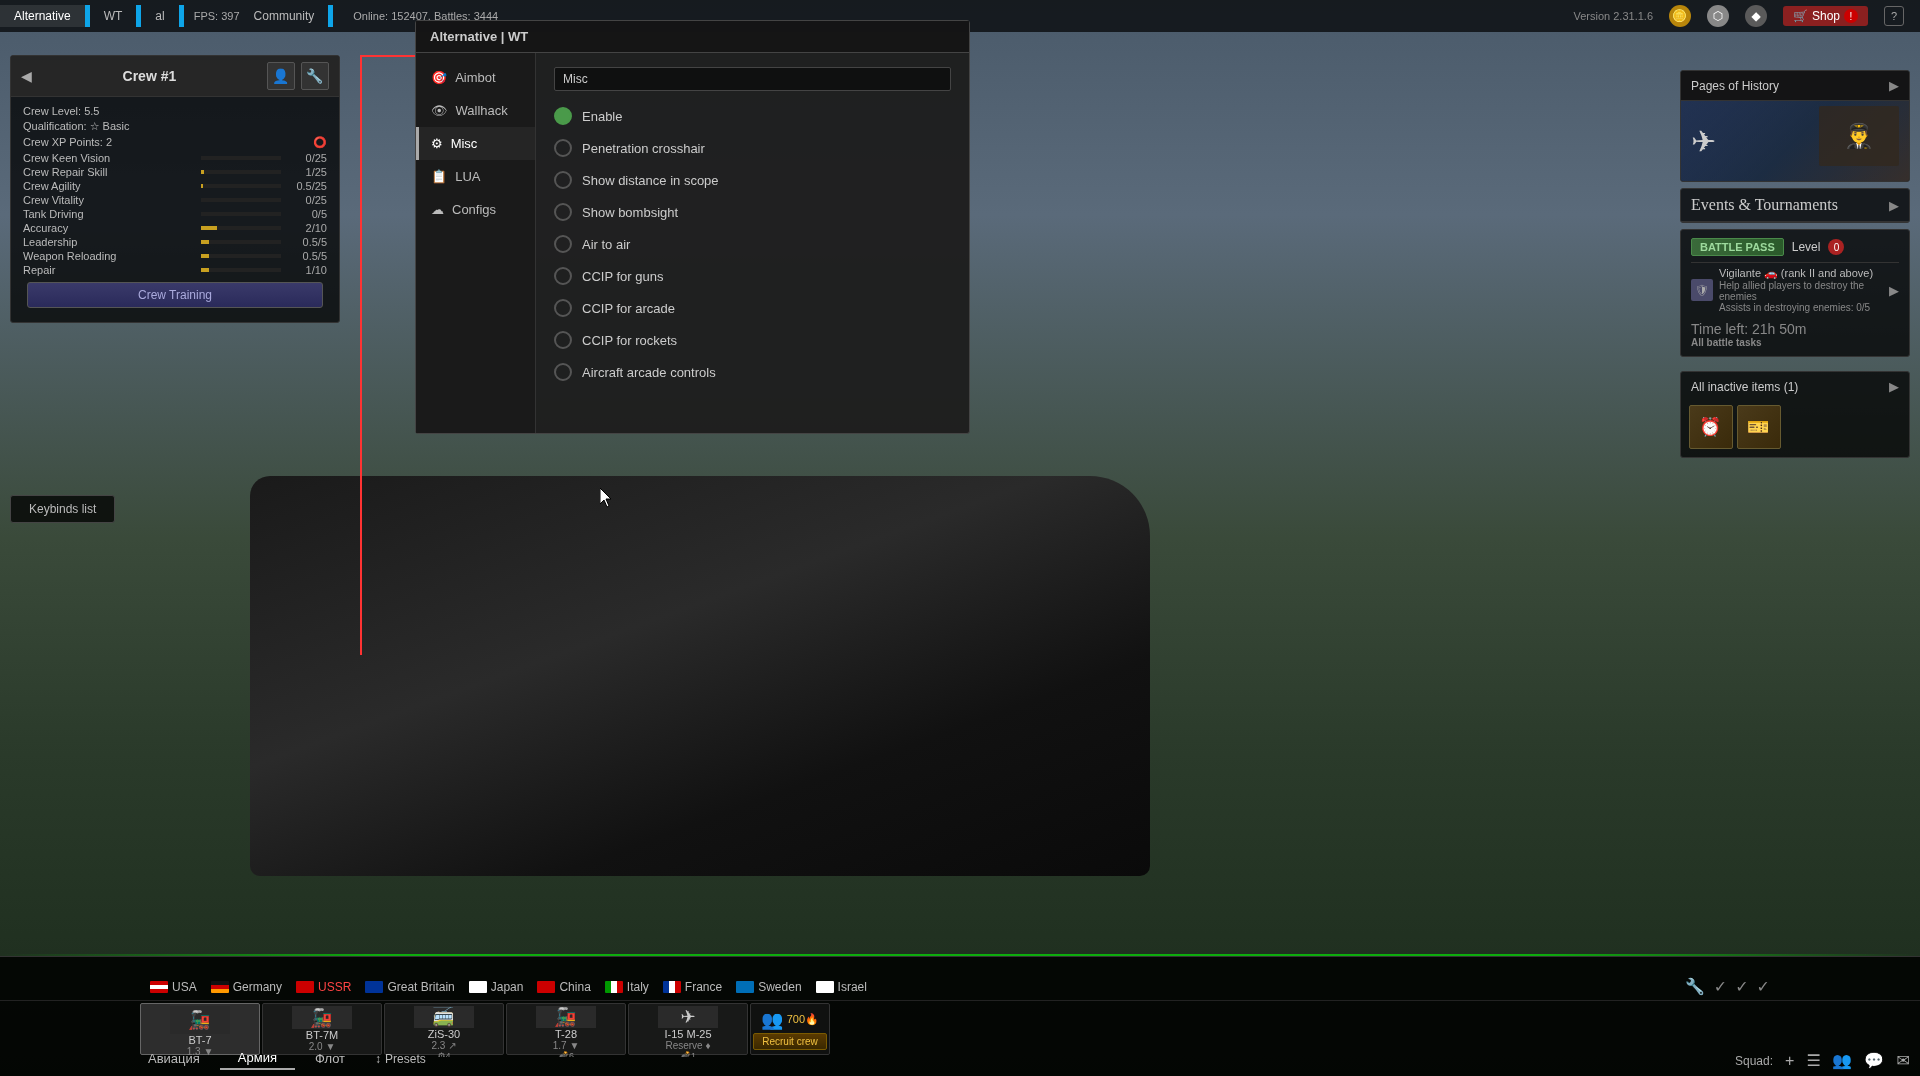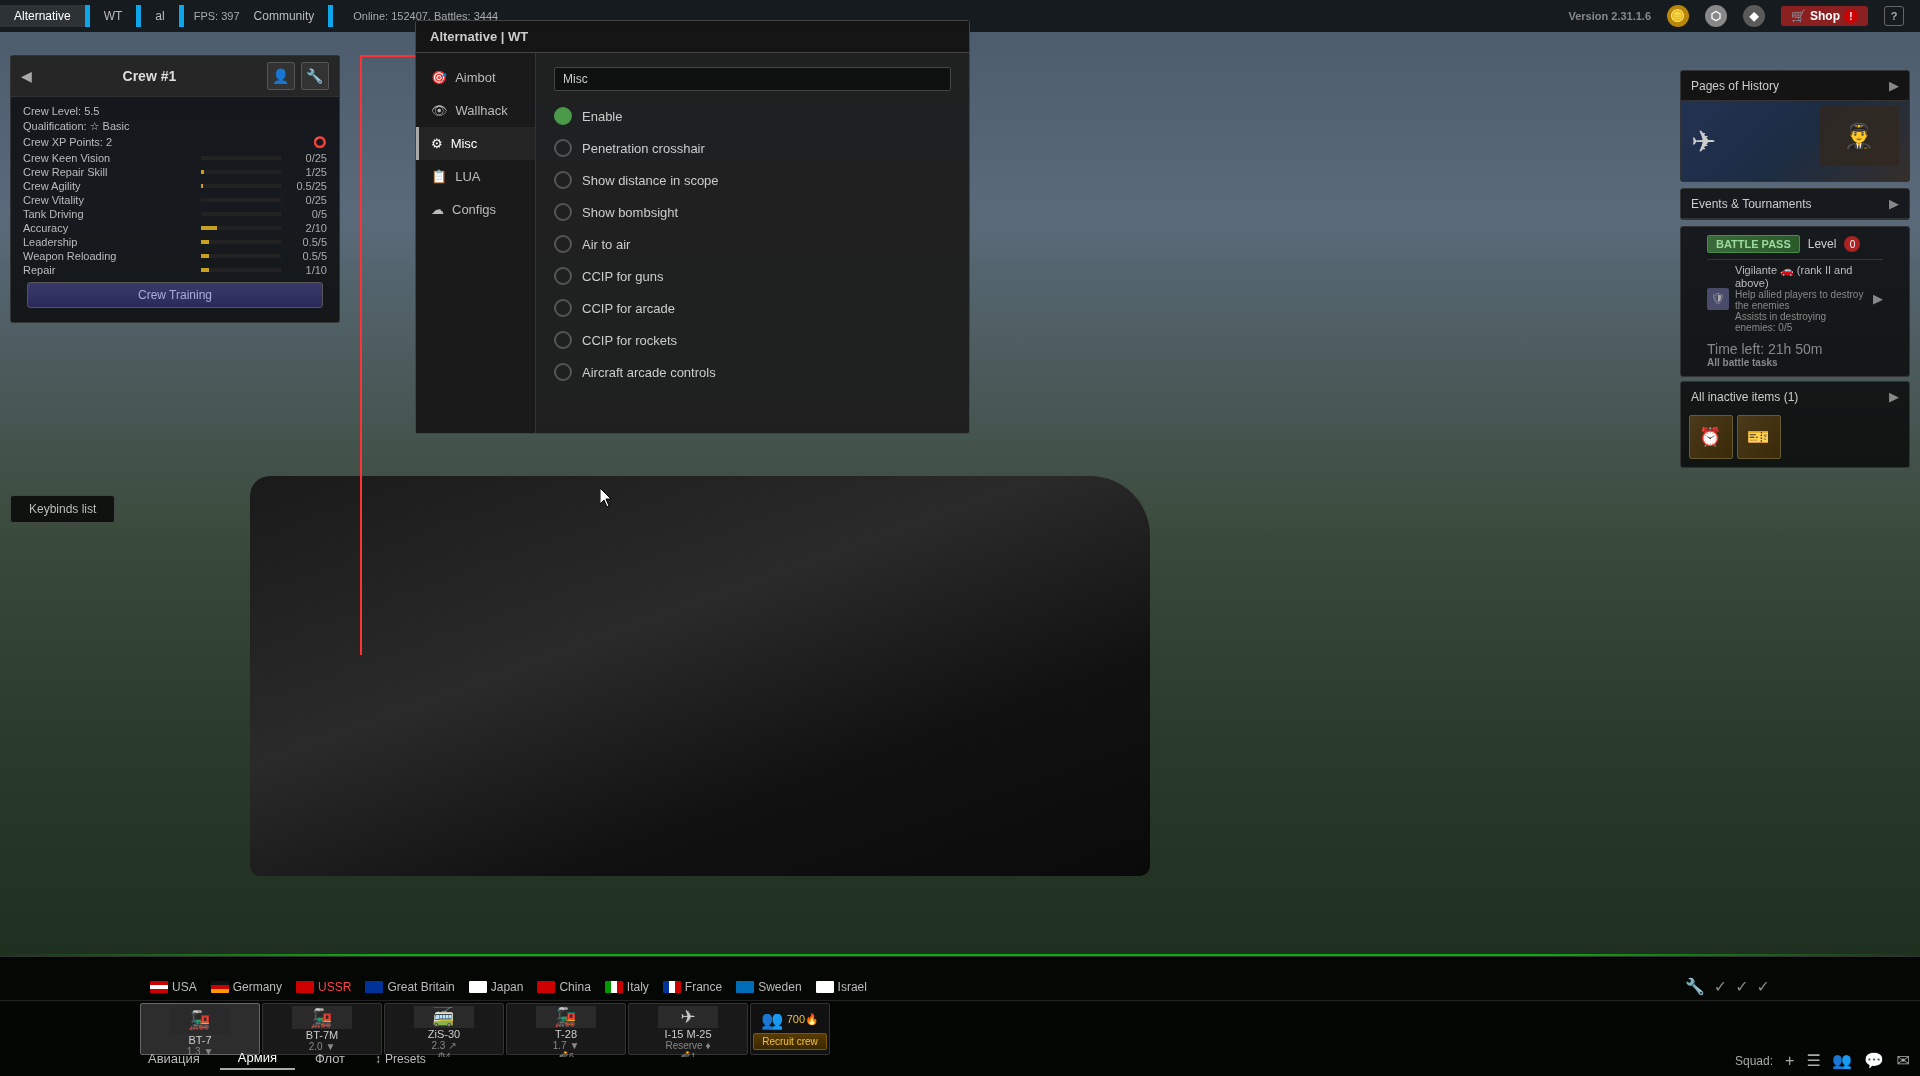--- a/index.html
+++ b/index.html
@@ -71,21 +71,20 @@
       margin-left: 10px;
       color: #aaa;
       font-size: 11px;
     }
     .top-bar-right {
       margin-left: auto;
       display: flex;
       align-items: center;
       gap: 16px;
       padding-right: 16px;
-      font-weight: bold;
     }
     .version-text {
       color: #888;
       font-size: 11px;
     }
     .shop-btn {
       background: #8B2020;
       color: #fff;
       padding: 3px 10px;
       border-radius: 3px;
@@ -353,29 +352,30 @@
     }
     .events-header {
       display: flex;
       align-items: center;
       justify-content: space-between;
       padding: 7px 10px;
       border-bottom: 1px solid #333;
     }
     .events-title {
       color: #ccc;
-      font-size: 12px;
+      font-size: 16px;
+      font-family: Liberation Serif, serif;
     }
 
     .battle-pass-box {
       background: rgba(0,0,0,0.75);
       border: 1px solid #333;
       border-radius: 3px;
-      margin-bottom: 4px;
-      padding: 8px 26px;
+      margin-bottom: 14px;
+      padding: 8px 10px;
     }
     .battle-pass-header {
       display: flex;
       align-items: center;
       gap: 8px;
       margin-bottom: 6px;
     }
     .battle-pass-badge {
       background: linear-gradient(90deg, #3a6a3a, #2a5a2a);
       color: #9dda9d;

